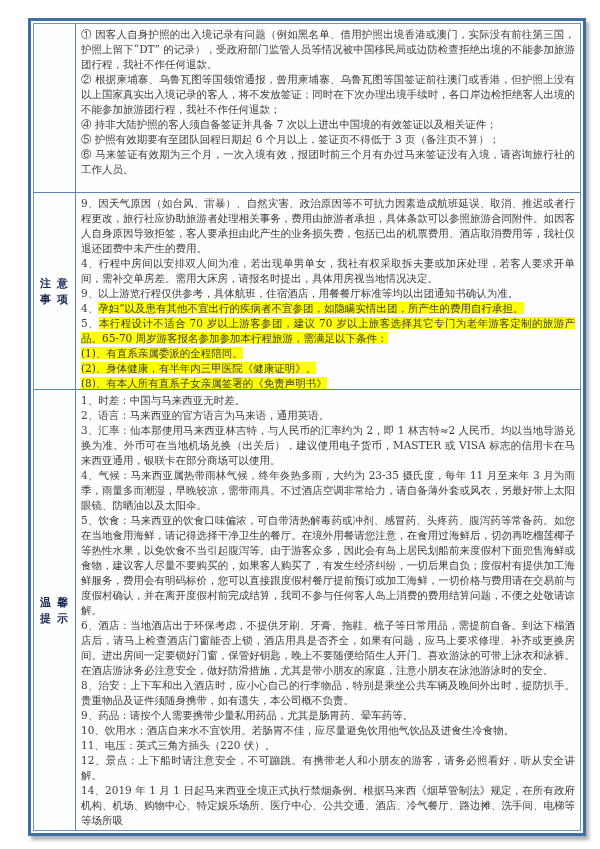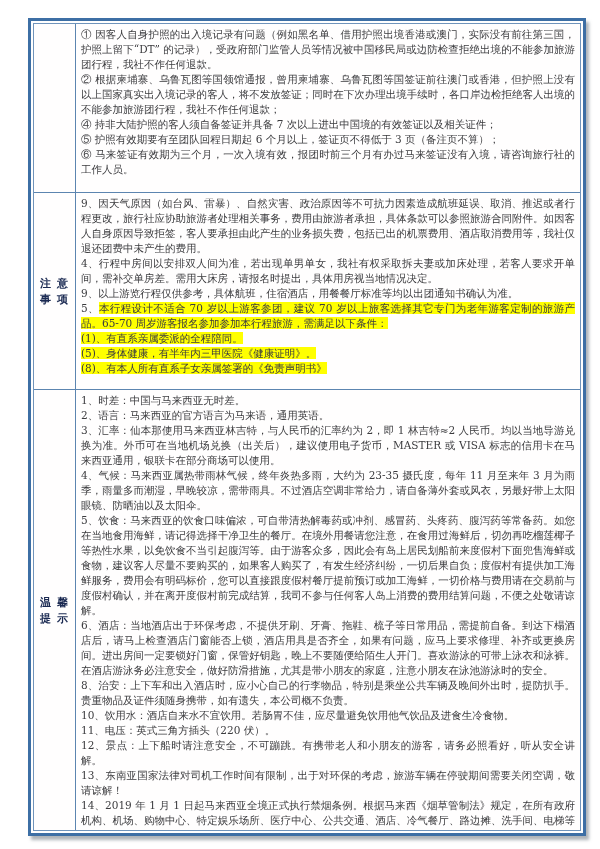--- a/index.html
+++ b/index.html
@@ -63,40 +63,41 @@
       </div>
       <div class="trow row-1">
         <div class="label-cell">
           <div class="label-line">注 意</div>
           <div class="label-line">事 项</div>
         </div>
         <div class="content-cell">
           <p class="para"><span class="seg">9、因天气原因（如台风、雷暴）、自然灾害、政治原因等不可抗力因素造成航班延误、取消、推迟或者行程更改，旅行社应协助旅游者处理相关事务，费用由旅游者承担，具体条款可以参照旅游合同附件。如因客人自身原因导致拒签，客人要承担由此产生的业务损失费，包括已出的机票费用、酒店取消费用等，我社仅退还团费中未产生的费用。</span></p>
           <p class="para"><span class="seg">4、行程中房间以安排双人间为准，若出现单男单女，我社有权采取拆夫妻或加床处理，若客人要求开单间，需补交单房差。需用大床房，请报名时提出，具体用房视当地情况决定。</span></p>
           <p class="para"><span class="seg">9、以上游览行程仅供参考，具体航班，住宿酒店，用餐餐厅标准等均以出团通知书确认为准。</span></p>
+          <p class="para"><span class="seg">4、</span><span class="seg hl">孕妇”以及患有其他不宜出行的疾病者不宜参团，如隐瞒实情出团，所产生的费用自行承担。</span></p>
           <p class="para"><span class="seg">5、</span><span class="seg hl">本行程设计不适合 70 岁以上游客参团，建议 70 岁以上旅客选择其它专门为老年游客定制的旅游产品。65-70 周岁游客报名参加参加本行程旅游，需满足以下条件：</span></p>
           <p class="para"><span class="seg hl">(1)、有直系亲属委派的全程陪同。</span></p>
-          <p class="para"><span class="seg hl">(5)、身体健康，有半年内三甲医院《健康证明》。</span></p>
+          <p class="para"><span class="seg hl">(2)、身体健康，有半年内三甲医院《健康证明》。</span></p>
           <p class="para"><span class="seg hl">(8)、有本人所有直系子女亲属签署的《免责声明书》</span></p>
         </div>
       </div>
       <div class="trow row-2">
         <div class="label-cell">
           <div class="label-line">温 馨</div>
           <div class="label-line">提 示</div>
         </div>
         <div class="content-cell">
           <p class="para"><span class="seg">1、时差：中国与马来西亚无时差。</span></p>
           <p class="para"><span class="seg">2、语言：马来西亚的官方语言为马来语，通用英语。</span></p>
           <p class="para"><span class="seg">3、汇率：仙本那使用马来西亚林吉特，与人民币的汇率约为 2，即 1 林吉特≈2 人民币。均以当地导游兑换为准。外币可在当地机场兑换（出关后），建议使用电子货币，MASTER 或 VISA 标志的信用卡在马来西亚通用，银联卡在部分商场可以使用。</span></p>
           <p class="para"><span class="seg">4、气候：马来西亚属热带雨林气候，终年炎热多雨，大约为 23-35 摄氏度，每年 11 月至来年 3 月为雨季，雨量多而潮湿，早晚较凉，需带雨具。不过酒店空调非常给力，请自备薄外套或风衣，另最好带上太阳眼镜、防晒油以及太阳伞。</span></p>
           <p class="para"><span class="seg">5、饮食：马来西亚的饮食口味偏浓，可自带清热解毒药或冲剂、感冒药、头疼药、腹泻药等常备药。如您在当地食用海鲜，请记得选择干净卫生的餐厅。在境外用餐请您注意，在食用过海鲜后，切勿再吃榴莲椰子等热性水果，以免饮食不当引起腹泻等。由于游客众多，因此会有岛上居民划船前来度假村下面兜售海鲜或食物，建议客人尽量不要购买的，如果客人购买了，有发生经济纠纷，一切后果自负；度假村有提供加工海鲜服务，费用会有明码标价，您可以直接跟度假村餐厅提前预订或加工海鲜，一切价格与费用请在交易前与度假村确认，并在离开度假村前完成结算，我司不参与任何客人岛上消费的费用结算问题，不便之处敬请谅解。</span></p>
           <p class="para"><span class="seg">6、酒店：当地酒店出于环保考虑，不提供牙刷、牙膏、拖鞋、梳子等日常用品，需提前自备。到达下榻酒店后，请马上检查酒店门窗能否上锁，酒店用具是否齐全，如果有问题，应马上要求修理、补齐或更换房间。进出房间一定要锁好门窗，保管好钥匙，晚上不要随便给陌生人开门。喜欢游泳的可带上泳衣和泳裤。在酒店游泳务必注意安全，做好防滑措施，尤其是带小朋友的家庭，注意小朋友在泳池游泳时的安全。</span></p>
           <p class="para"><span class="seg">8、治安：上下车和出入酒店时，应小心自己的行李物品，特别是乘坐公共车辆及晚间外出时，提防扒手。贵重物品及证件须随身携带，如有遗失，本公司概不负责。</span></p>
+          <p class="para"><span class="seg">9、药品：请按个人需要携带少量私用药品，尤其是肠胃药、晕车药等。</span></p>
           <p class="para"><span class="seg">10、饮用水：酒店自来水不宜饮用。若肠胃不佳，应尽量避免饮用他气饮品及进食生冷食物。</span></p>
           <p class="para"><span class="seg">11、电压：英式三角方插头（220 伏）。</span></p>
           <p class="para"><span class="seg">12、景点：上下船时请注意安全，不可蹦跳。有携带老人和小朋友的游客，请务必照看好，听从安全讲解。</span></p>
-          <p class="para"><span class="seg">13、东南亚国家法律对司机工作时间有限制，出于对环保的考虑，旅游车辆在停驶期间需要关闭空调，敬请谅解！</span></p>
           <p class="para"><span class="seg">14、2019 年 1 月 1 日起马来西亚全境正式执行禁烟条例。根据马来西《烟草管制法》规定，在所有政府机构、机场、购物中心、特定娱乐场所、医疗中心、公共交通、酒店、冷气餐厅、路边摊、洗手间、电梯等等场所吸</span></p>
         </div>
       </div>
     </div>
 </div>
 
 </body></html>

